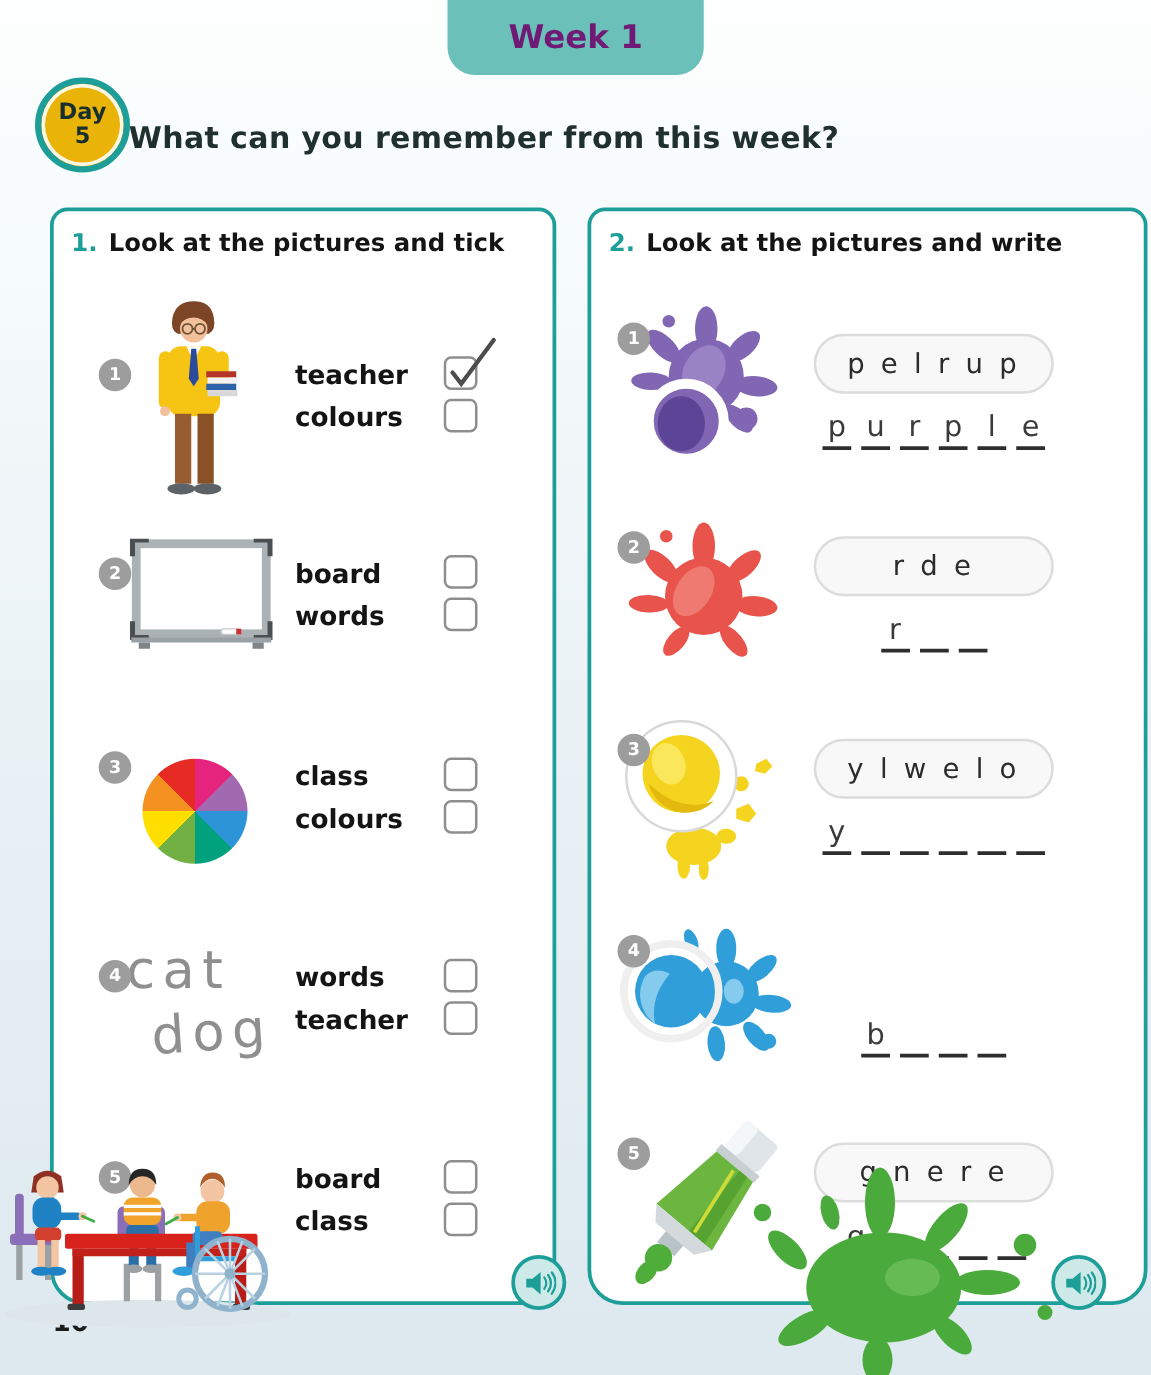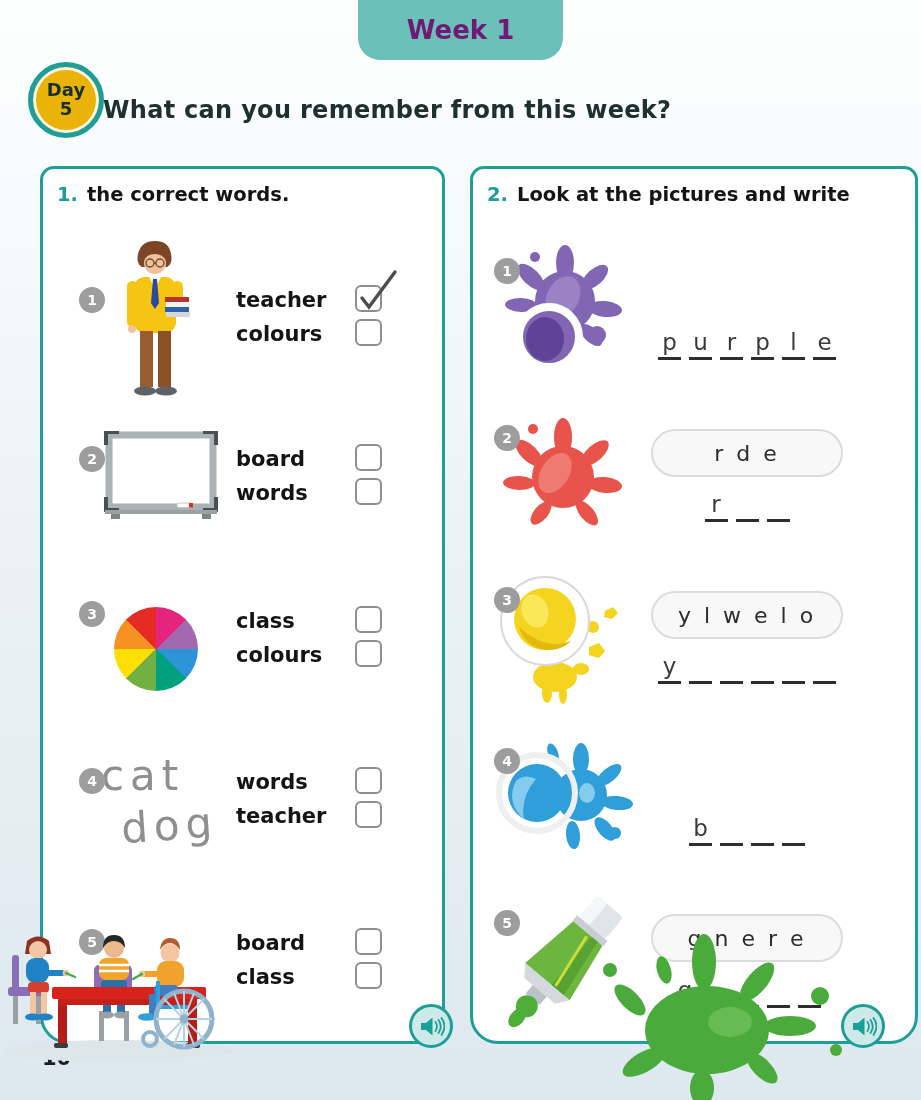--- a/index.html
+++ b/index.html
@@ -92,21 +92,21 @@
   <span class="d1">Day</span>
   <span class="d2">5</span>
 </div>
 
 <div class="page-title">What can you remember from this week?</div>
 
 <div class="panel" id="left-panel">
   <div class="instr">
     <span class="qnum">1.</span>
     <div class="instr-lines">
-      <span>the correct words.</span>
+      <span>Look at the pictures and tick</span>
     </div>
   </div>
 
   <div class="badge" style="left:36px;top:118px;">1</div>
   <svg class="illus" style="left:64px;top:70px;" width="100" height="172" viewBox="0 0 100 172">
     <path d="M31 15 q3-13 17-13 q14 0 16 13 q2 10-4 13 h-25 q-6-3-4-13z" fill="#7b4526"></path>
     <circle cx="48" cy="24" r="11" fill="#f2c09b"></circle>
     <path d="M34 19 q5-8 14-8 q10 0 14 8 l-3 2 q-4-6-11-6 q-8 0-11 6z" fill="#7b4526"></path>
     <circle cx="43" cy="24" r="4" fill="none" stroke="#6b5135" stroke-width="1.4"></circle>
     <circle cx="53" cy="24" r="4" fill="none" stroke="#6b5135" stroke-width="1.4"></circle>
@@ -268,20 +268,21 @@
       <ellipse cx="40" cy="38" rx="8" ry="17" transform="rotate(-46 40 38)"></ellipse>
       <ellipse cx="30" cy="66" rx="7" ry="16" transform="rotate(-88 30 66)"></ellipse>
       <ellipse cx="100" cy="96" rx="7" ry="14" transform="rotate(135 100 96)"></ellipse>
       <circle cx="44" cy="18" r="5"></circle>
       <circle cx="106" cy="96" r="9"></circle>
     </g>
     <ellipse cx="72" cy="58" rx="16" ry="22" fill="#9a83c4" transform="rotate(28 72 58)"></ellipse>
     <circle cx="58" cy="98" r="30" fill="#8166b4" stroke="#ffffff" stroke-width="8"></circle>
     <ellipse cx="54" cy="100" rx="19" ry="22" fill="#5e4496"></ellipse>
   </svg>
+  <div class="pill" style="top:98px;">p e l r u p</div>
   <div class="answer" style="top:158px;">
     <span class="slot">p</span>
     <span class="slot">u</span>
     <span class="slot">r</span>
     <span class="slot">p</span>
     <span class="slot">l</span>
     <span class="slot">e</span>
   </div>
 
   <div class="badge" style="left:21px;top:256px;">2</div>

